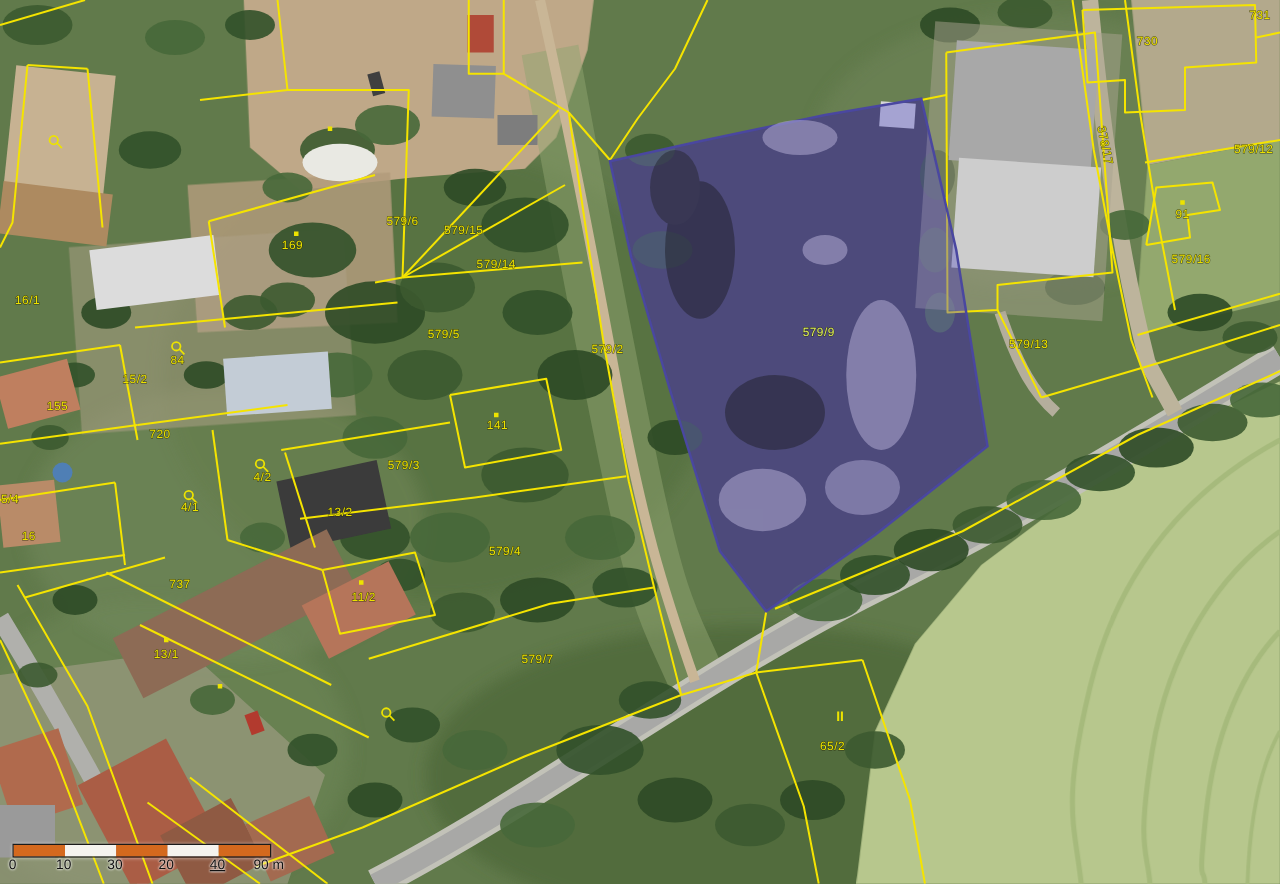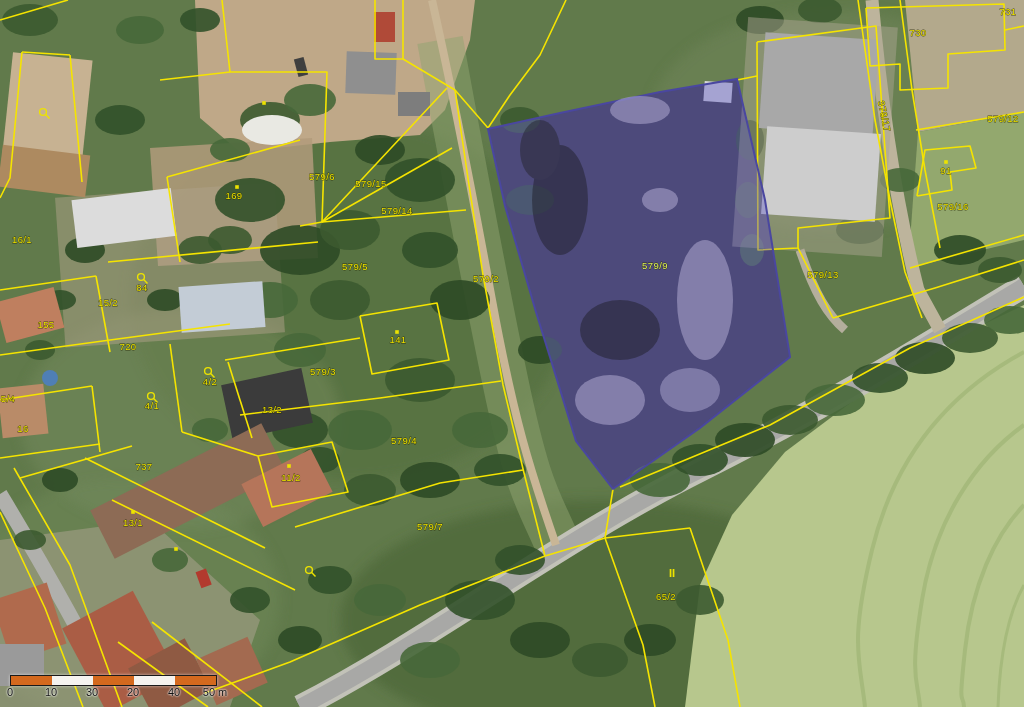--- a/index.html
+++ b/index.html
@@ -332,17 +332,17 @@
         <div class="seg" style="background: rgb(245, 243, 239);"></div>
         <div class="seg" style="background: rgb(212, 105, 30);"></div>
         <div class="seg" style="background: rgb(245, 243, 239);"></div>
         <div class="seg" style="background: rgb(212, 105, 30);"></div>
       </div>
   <div class="ticks">
         <span class="tick" style="left: 0px;">0</span>
         <span class="tick" style="left: 41px;">10</span>
         <span class="tick" style="left: 82px;">30</span>
         <span class="tick" style="left: 123px;">20</span>
-        <span class="tick" style="left: 164px;">40</span>
-        <span class="tick" style="left: 205px;">50 m</span>
+        <span class="tick" style="left: 164px; text-decoration: underline;">40</span>
+        <span class="tick" style="left: 205px;">90 m</span>
       </div>
 </div>
 </div>
 
 </body></html>

